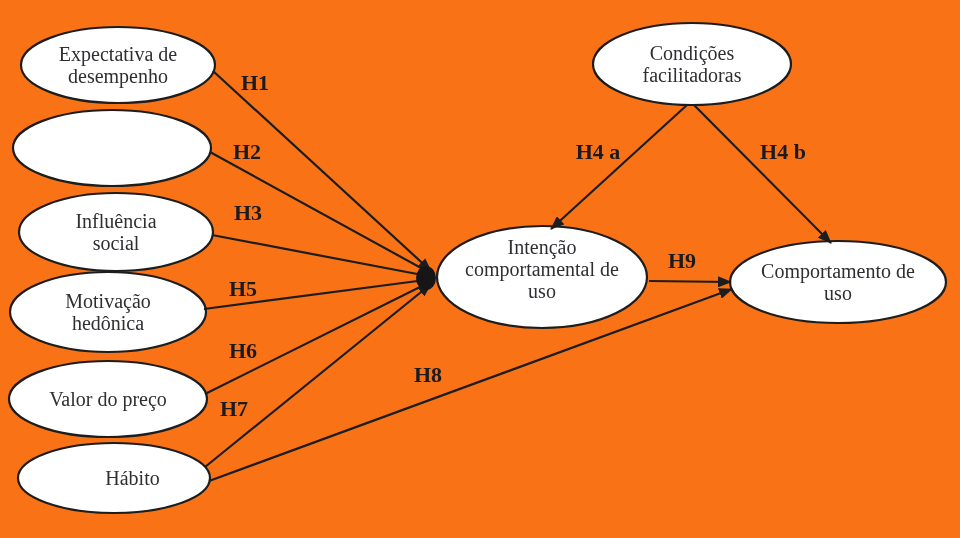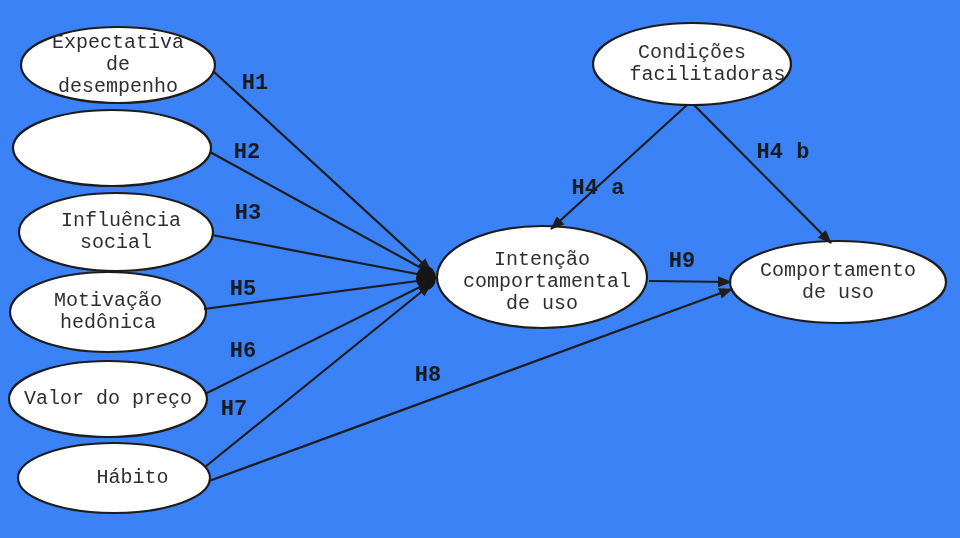--- a/index.html
+++ b/index.html
@@ -1,21 +1,21 @@
 <!DOCTYPE html>
 <html><head>
 <meta charset="utf-8">
 <style>
   html, body { margin: 0; padding: 0; background: #ffffff; }
   .stage {
     position: relative;
     width: 960px;
     height: 538px;
-    background: #3b82f6;
-    font-family: Liberation Mono, monospace;
+    background: #f97316;
+    font-family: Liberation Serif, serif;
     overflow: hidden;
   }
   .stage svg { position: absolute; left: 0; top: 0; }
   .node-label {
     position: absolute;
     display: flex;
     align-items: center;
     justify-content: center;
     text-align: center;
     color: #2f2f33;
@@ -41,29 +41,29 @@
   .lbl-inf-social     { left: 19px;  top: 193px; width: 194px; height: 78px; }
   .lbl-inf-social > span { max-width: 110px; }
   .lbl-mot-hedonica   { left: 10px;  top: 272px; width: 196px; height: 80px; }
   .lbl-mot-hedonica > span { max-width: 110px; }
   .lbl-valor-preco    { left: 9px;   top: 361px; width: 198px; height: 76px; }
   .lbl-valor-preco > span { max-width: 170px; }
   .lbl-habito         { left: 18px;  top: 443px; width: 192px; height: 70px; }
   .lbl-habito > span { max-width: 160px; margin-left: 37px; }
   .lbl-condicoes      { left: 593px; top: 23px;  width: 198px; height: 82px; }
   .lbl-condicoes > span { max-width: 125px; }
-  .lbl-intencao       { left: 437px; top: 232px; width: 210px; height: 100px; text-align: center; }
+  .lbl-intencao       { left: 437px; top: 219px; width: 210px; height: 100px; text-align: center; }
   .lbl-intencao > span { max-width: 158px; }
   .lbl-comportamento  { left: 730px; top: 241px; width: 216px; height: 82px; }
   .lbl-comportamento > span { max-width: 160px; }
   
   .h1  { left: 255px; top: 83px; }
   .h2  { left: 247px; top: 152px; }
   .h3  { left: 248px; top: 213px; }
-  .h4a { left: 598px; top: 152px; margin-top: 36px; }
+  .h4a { left: 598px; top: 152px; }
   .h4b { left: 783px; top: 152px; }
   .h5  { left: 243px; top: 289px; }
   .h6  { left: 243px; top: 351px; }
   .h7  { left: 234px; top: 409px; }
   .h8  { left: 428px; top: 375px; }
   .h9  { left: 682px; top: 261px; }
 </style>
 </head>
 <body>
 

